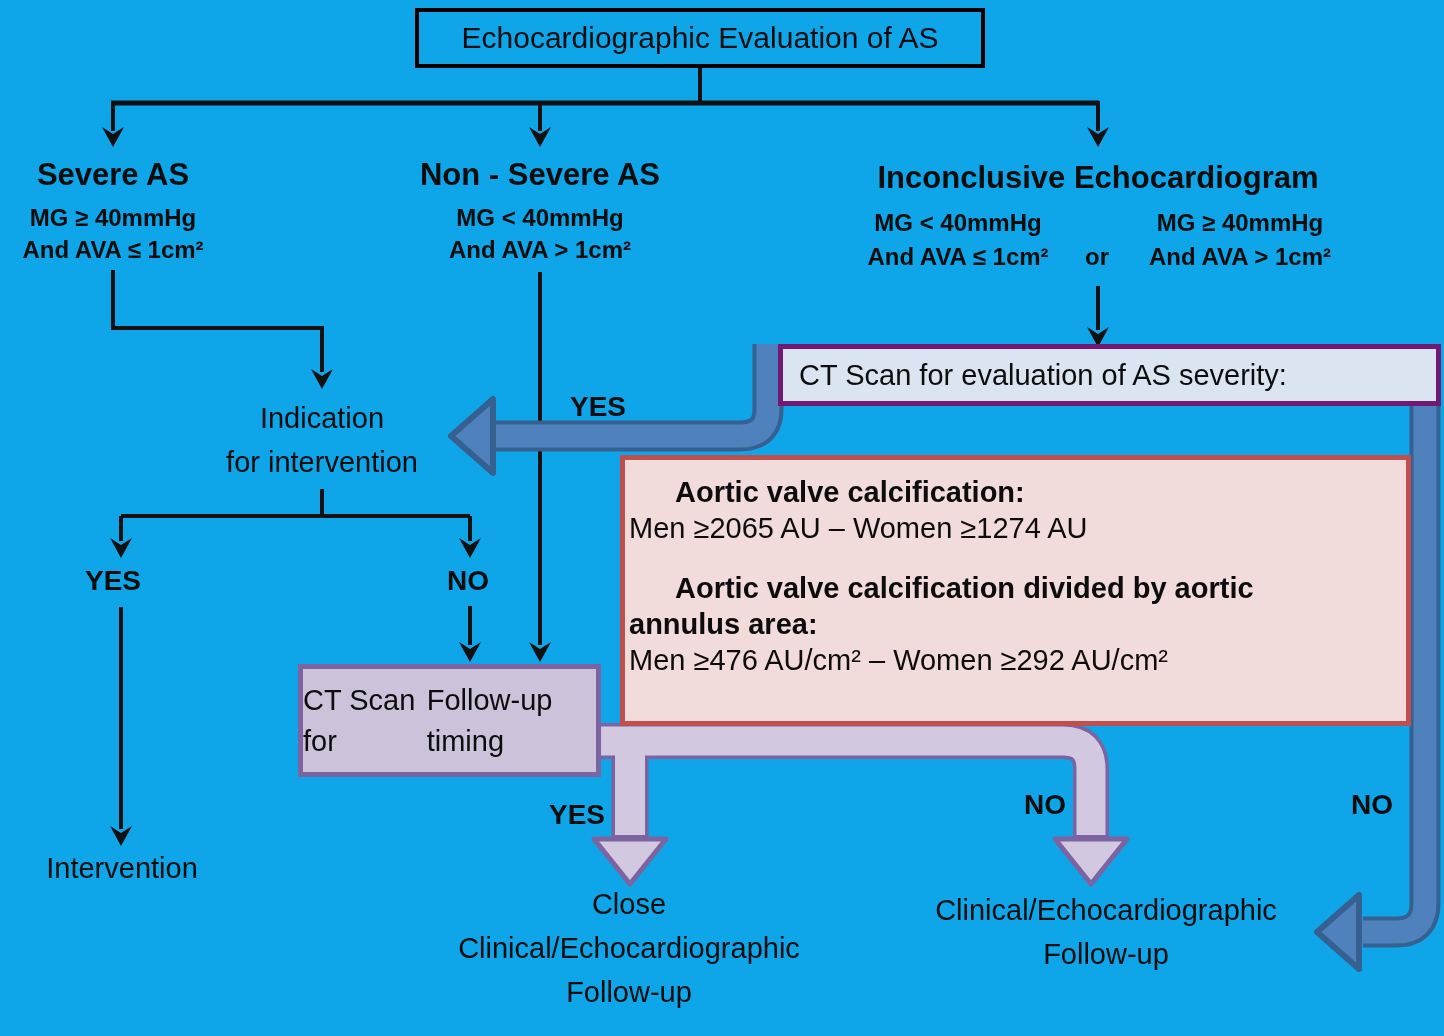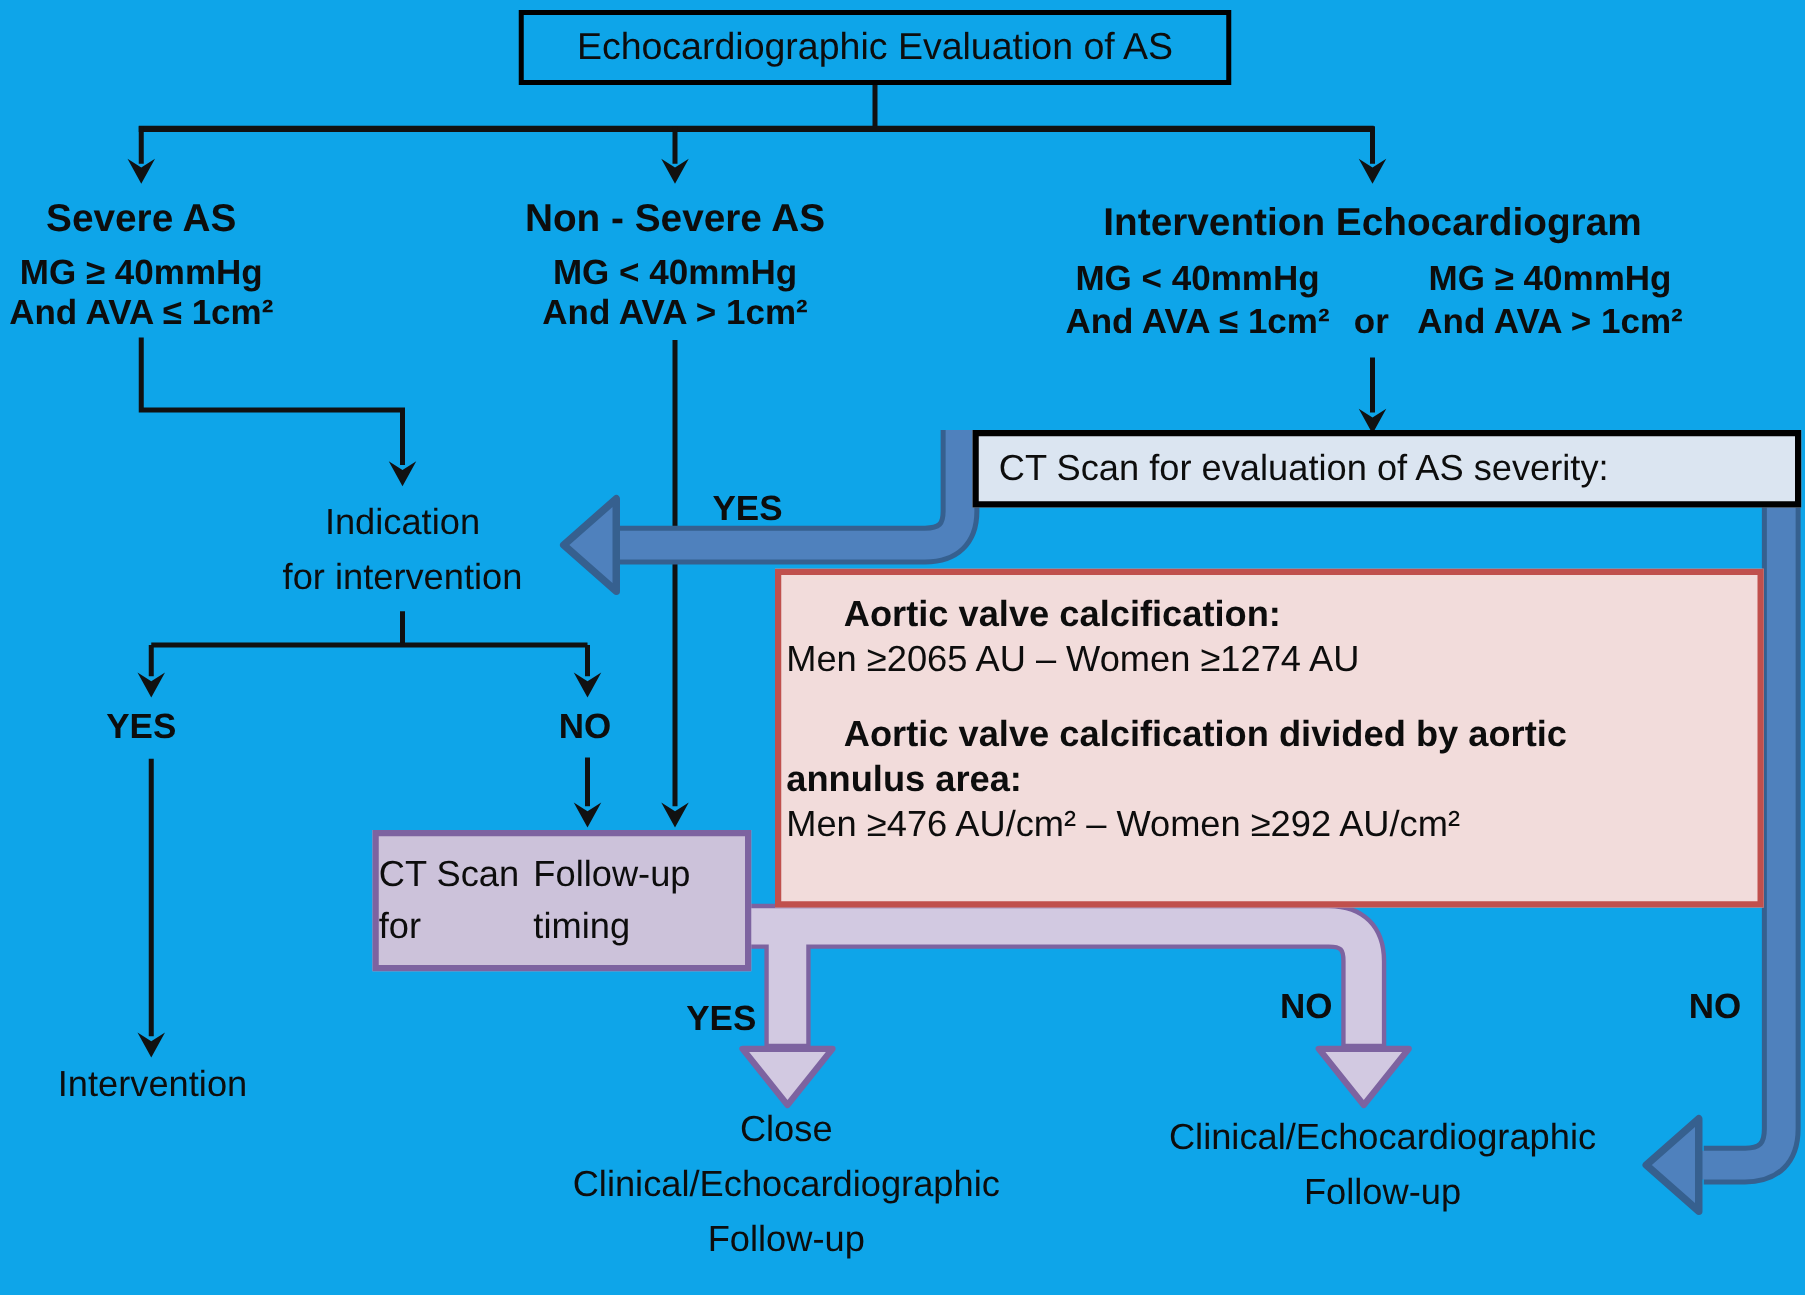--- a/index.html
+++ b/index.html
@@ -14,28 +14,28 @@
   .ctr{transform:translateX(-50%);text-align:center;white-space:nowrap;}
   .bold{font-weight:bold;}
 
   .title-box{
     left:415px;top:8px;width:570px;height:60px;
     border:4px solid #000;box-sizing:border-box;
     display:flex;align-items:center;justify-content:center;
     font-size:30px;
   }
   .branch-heading{font-size:31px;font-weight:bold;}
-  .crit{font-size:28px;font-weight:bold;line-height:33px;}
+  .crit{font-size:24px;font-weight:bold;line-height:33px;}
 
   .node-text{font-size:29px;line-height:44px;}
   .yn{font-size:28px;font-weight:bold;}
 
   .blue-box{
     left:778px;top:344px;width:663px;height:62px;
-    background:#dbe5f1;border:5px solid #000000;box-sizing:border-box;
+    background:#dbe5f1;border:5px solid #701a75;box-sizing:border-box;
     display:flex;align-items:center;
     font-size:29px;padding-left:16px;
   }
   .pink-box{
     left:620px;top:455px;width:791px;height:271px;
     background:#f2dcdb;border:5px solid #c0504d;box-sizing:border-box;
     font-size:29px;padding:14px 16px 0 4px;line-height:36px;
   }
   .pink-box p{margin:0;}
   .pink-box .indent{text-indent:46px;}
@@ -112,21 +112,21 @@
   </div>
 
   <div class="abs ctr branch-heading" style="left:113px;top:157px;">Severe AS</div>
   <div class="abs ctr crit" style="left:113px;top:201px;">MG ≥ 40mmHg</div>
   <div class="abs ctr crit" style="left:113px;top:233px;">And AVA ≤ 1cm²</div>
 
   <div class="abs ctr branch-heading" style="left:540px;top:157px;">Non - Severe AS</div>
   <div class="abs ctr crit" style="left:540px;top:201px;">MG &lt; 40mmHg</div>
   <div class="abs ctr crit" style="left:540px;top:233px;">And AVA &gt; 1cm²</div>
 
-  <div class="abs ctr branch-heading" style="left:1098px;top:160px;">Intervention Echocardiogram</div>
+  <div class="abs ctr branch-heading" style="left:1098px;top:160px;">Inconclusive Echocardiogram</div>
   <div class="abs ctr crit" style="left:958px;top:206px;">MG &lt; 40mmHg</div>
   <div class="abs ctr crit" style="left:958px;top:240px;">And AVA ≤ 1cm²</div>
   <div class="abs ctr crit" style="left:1097px;top:240px;">or</div>
   <div class="abs ctr crit" style="left:1240px;top:206px;">MG ≥ 40mmHg</div>
   <div class="abs ctr crit" style="left:1240px;top:240px;">And AVA &gt; 1cm²</div>
 
   <div class="abs ctr yn" style="left:598px;top:391px;">YES</div>
 
   <div class="abs ctr node-text" style="left:322px;top:396px;">
     <div>Indication</div>

